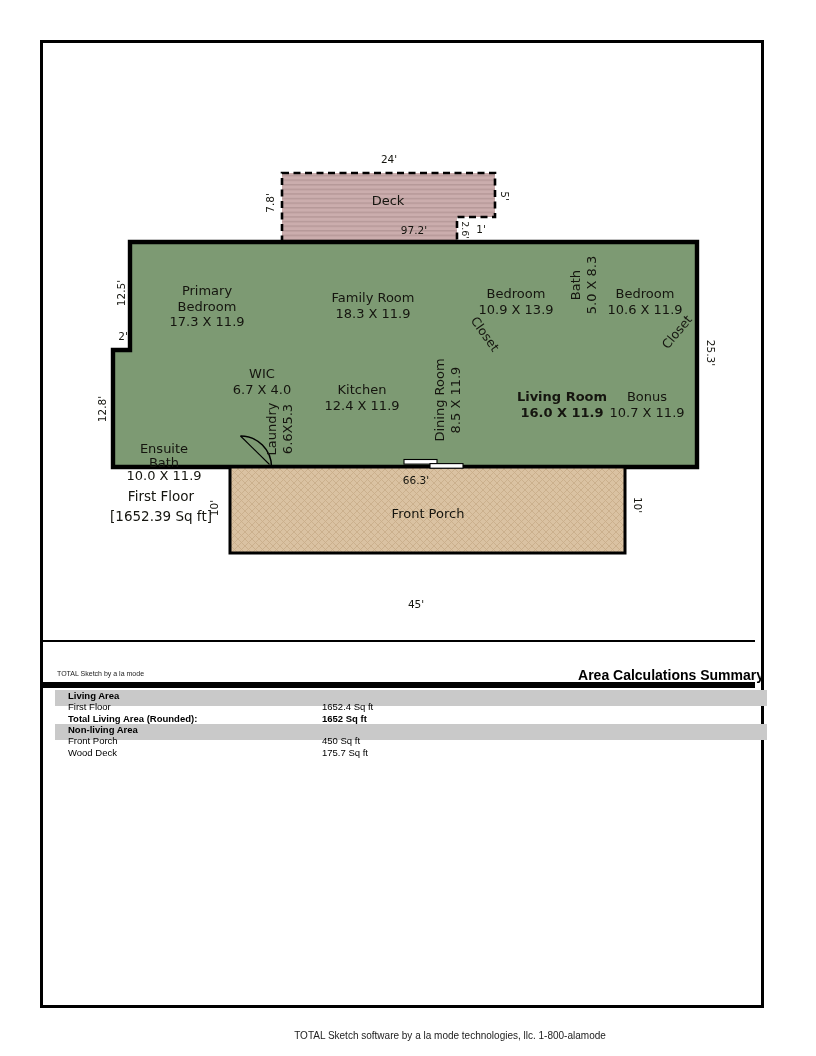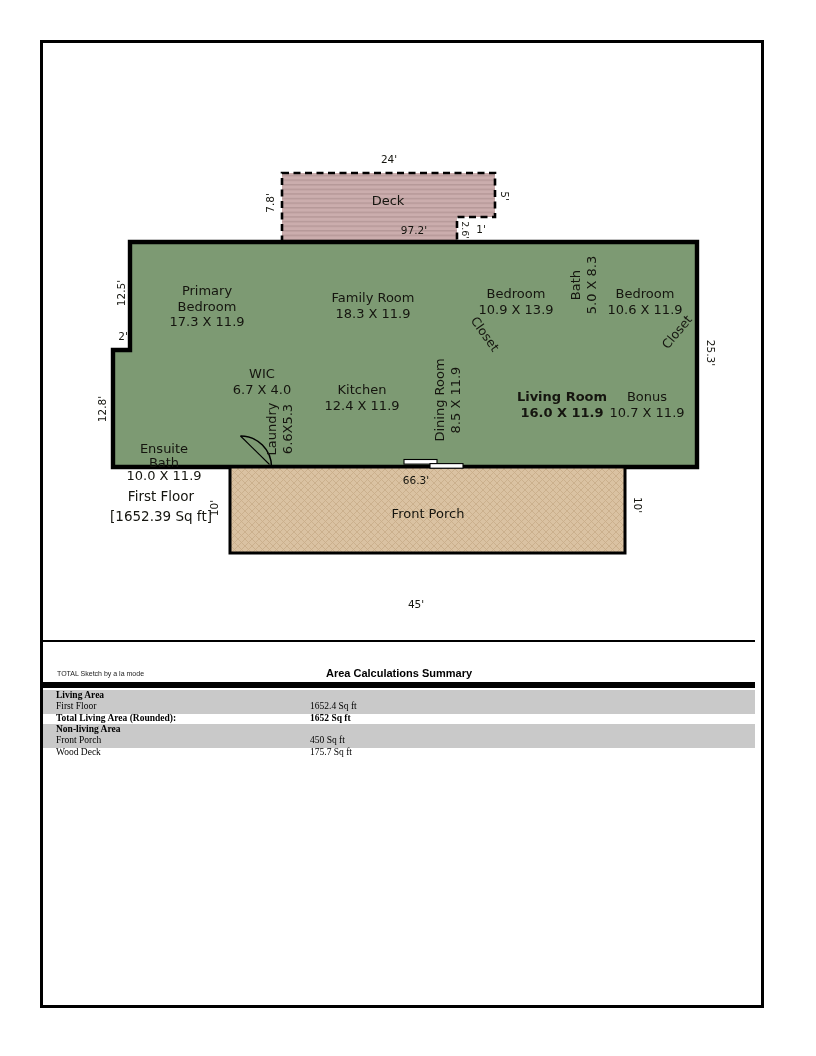--- a/index.html
+++ b/index.html
@@ -16,24 +16,24 @@
   .rot-ccw{transform:translate(-50%,-50%) rotate(-90deg);}
   .rot-cw{transform:translate(-50%,-50%) rotate(90deg);}
   .rot-c1{transform:translate(-50%,-50%) rotate(55deg);}
   .rot-c2{transform:translate(-50%,-50%) rotate(-50deg);}
   .big{font-size:13.5px;line-height:20px;}
   
   .sep{position:absolute;left:43px;top:640px;width:712px;height:2px;background:#000;}
   
   .tbl{position:absolute;left:43px;top:664px;width:712px;font-family:"Liberation Sans",sans-serif;color:#000;}
   .tbl-brand{position:absolute;left:14px;top:6px;font-size:7px;color:#222;}
-  .tbl-title{position:absolute;left:0;top:3px;width:100%;text-align:center;
-             font-size:11px;font-weight:bold;}
+  .tbl-title{position:absolute;left:9px;top:3px;width:100%;text-align:right;
+             font-size:14px;font-weight:bold;}
   .tbl-bar{position:absolute;left:0;top:18px;width:100%;height:6px;background:#000;}
-  .trow{position:absolute;left:0;width:100%;height:24px;font-size:9.5px;line-height:11px;font-family:Liberation Serif, serif;}
+  .trow{position:absolute;left:12px;width:100%;height:16px;font-size:9.5px;line-height:11px;}
   .band{background:#c9c9c9;font-weight:bold;}
   .trow .rlabel{position:absolute;left:13px;top:0;}
   .trow .rvalue{position:absolute;left:267px;top:0;width:150px;text-align:left;}
   .bold{font-weight:bold;}
   .footer{position:absolute;left:84px;top:1030px;width:732px;text-align:center;
           font-size:10px;color:#222;font-family:"Liberation Sans",sans-serif;}
 </style>
 </head>
 <body>
 
@@ -171,14 +171,15 @@
     <div class="trow" style="top:71px;">
       <span class="rlabel">Front Porch</span>
       <span class="rvalue">450 Sq ft</span>
     </div>
     <div class="trow" style="top:83px;">
       <span class="rlabel">Wood Deck</span>
       <span class="rvalue">175.7 Sq ft</span>
     </div>
   </div>
 
+  <div class="footer">TOTAL Sketch software by a la mode technologies, llc. 1-800-alamode</div>
 
 </div>
 
 </body></html>

